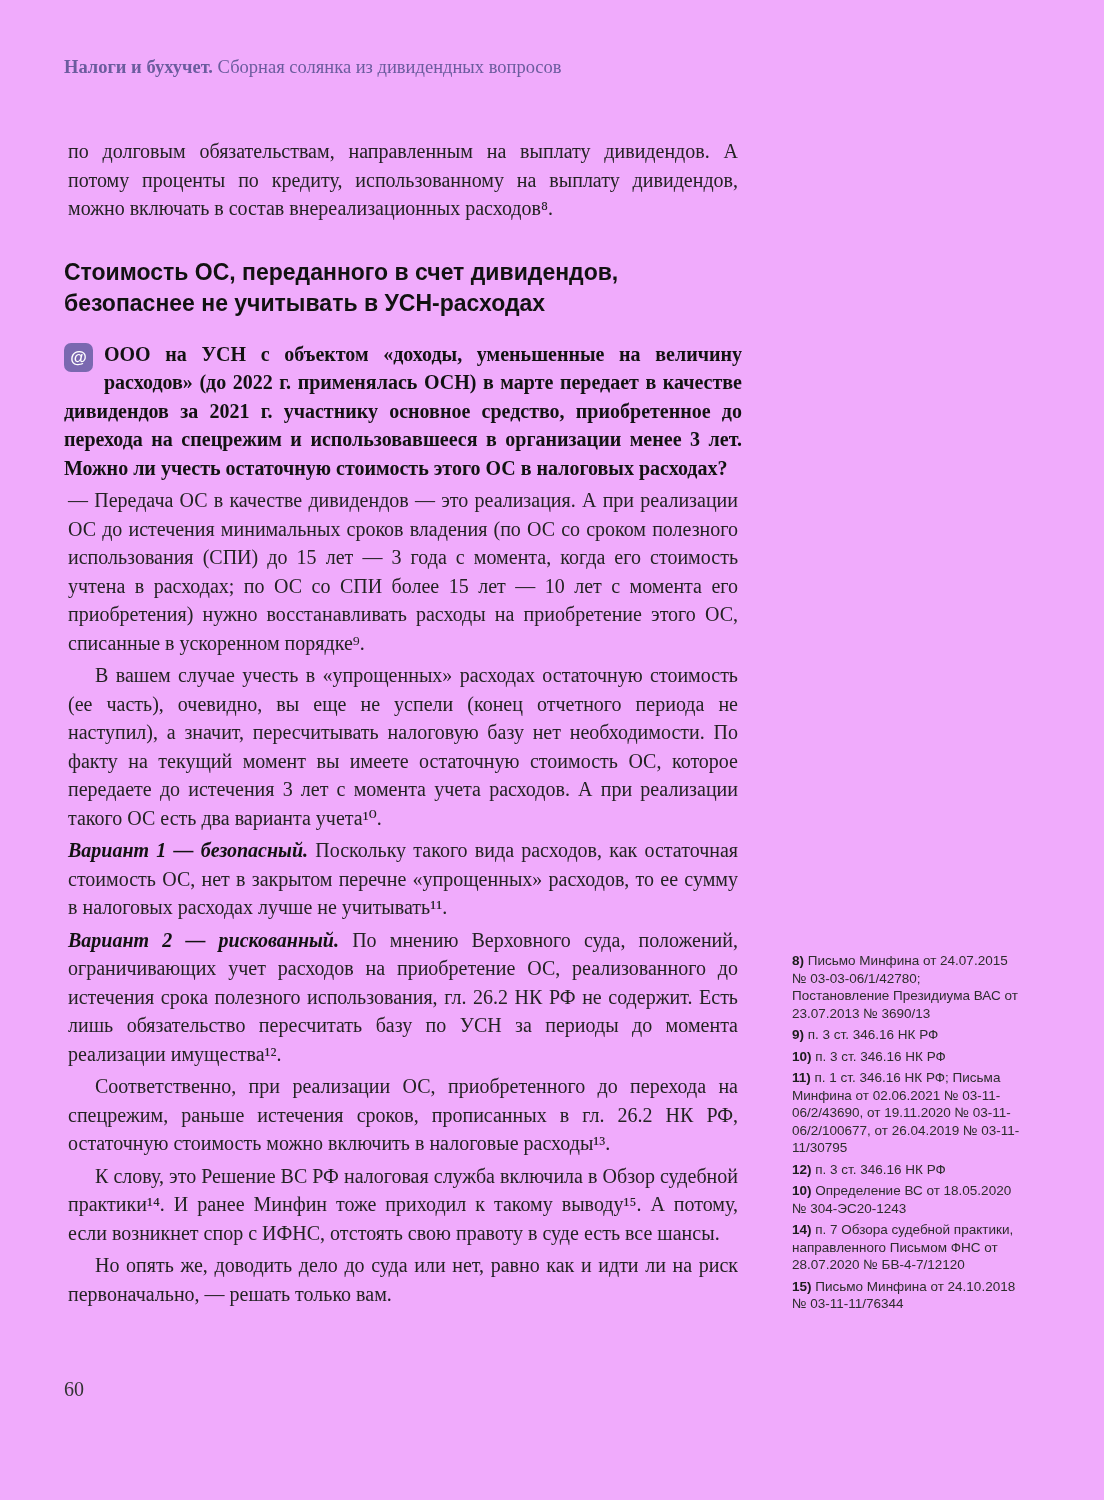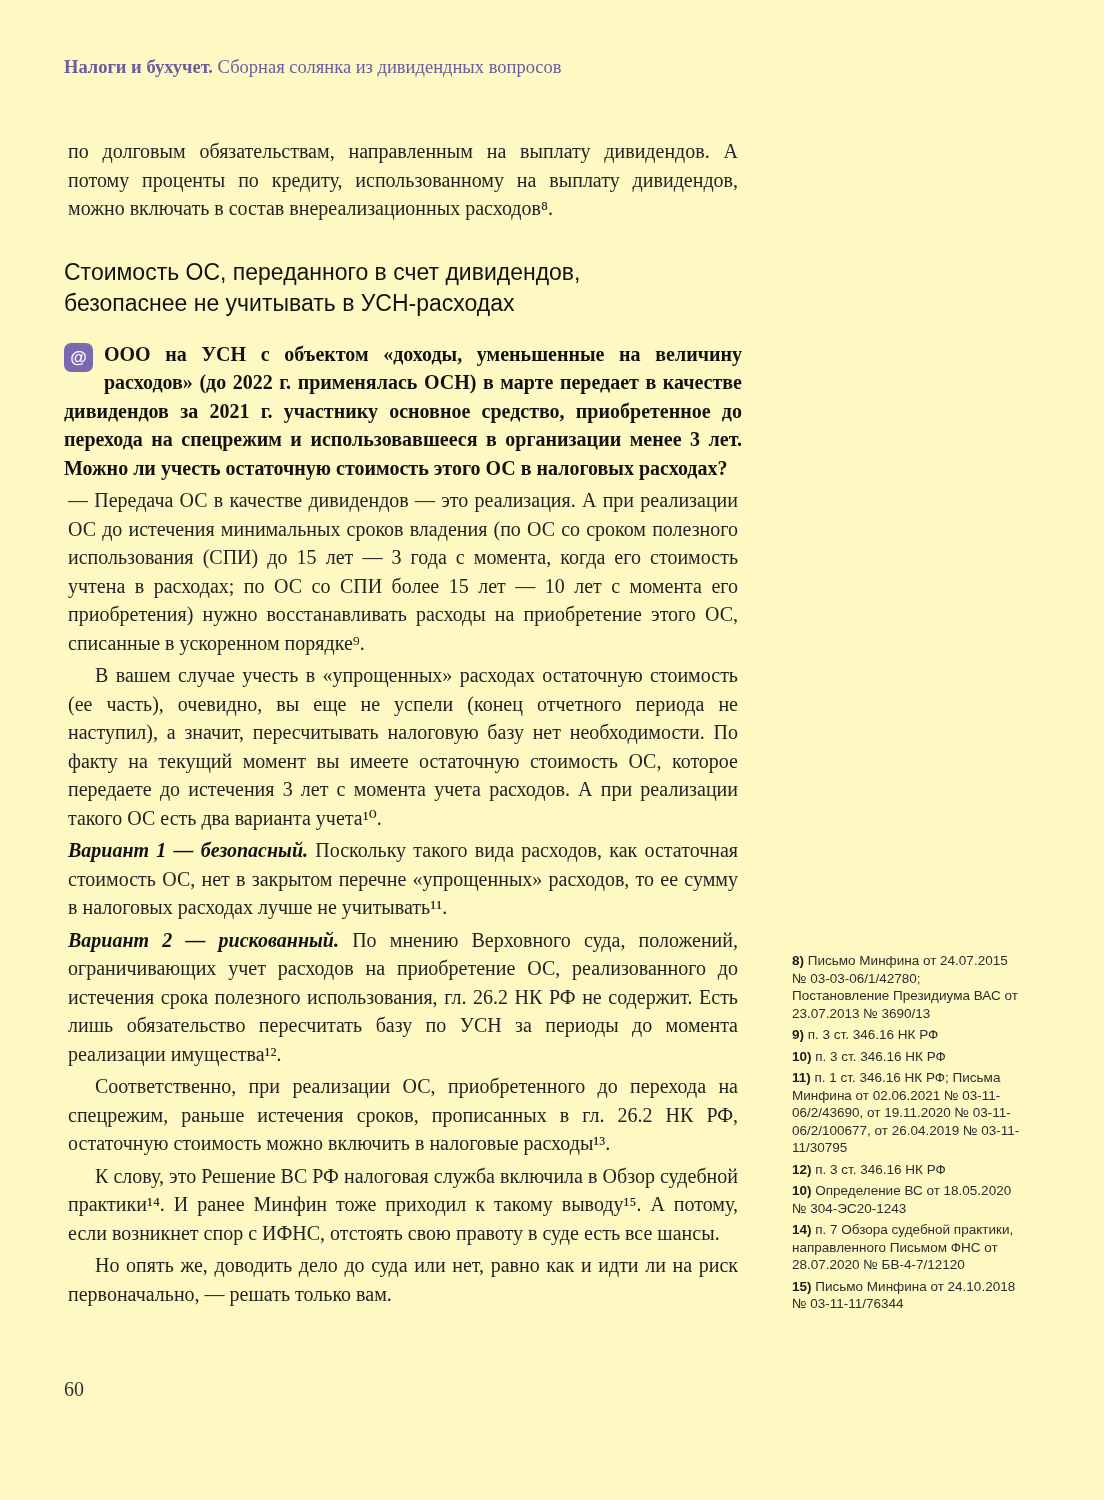--- a/index.html
+++ b/index.html
@@ -1,34 +1,34 @@
 <!DOCTYPE html>
 <html><head>
 <meta charset="utf-8">
 <style>
   *{box-sizing:border-box}
   html,body{margin:0;padding:0}
   body{
     width:1104px;height:1500px;position:relative;background:#ffffff;
     font-family:"Liberation Serif","DejaVu Serif",serif;color:#222222;
   }
-  .page{position:absolute;inset:0;background:#fef9c3;overflow:hidden}
+  .page{position:absolute;inset:0;background:#f0abfc;overflow:hidden}
 
   .running-head{position:absolute;left:64px;top:55px;font-size:18.5px;line-height:24px;white-space:nowrap}
   .rh-bold{font-weight:700;color:#6b5c9e}
   .rh-rest{color:#6b5c9e}
 
   .main-col{position:absolute;left:64px;top:133px;width:678px}
   p.body{margin:4px;font-size:20px;line-height:28.5px;text-align:justify;color:#232323}
   .indent{text-indent:27px}
 
   h2.section-heading{
     margin:34px 0 12px 0;
     font-family:"Liberation Sans","DejaVu Sans",sans-serif;
-    font-size:23px;line-height:31px;font-weight:400;color:#121212;width:92%;
+    font-size:23px;line-height:31px;font-weight:700;color:#121212;width:92%;
   }
 
   .question{
     margin-top:21px;font-weight:700;font-size:20px;line-height:28.5px;
     text-align:justify;color:#121212;
   }
   .at-icon{
     float:left;width:29px;height:29px;margin:3px 11px 0 0;
     background:#7a68b0;color:#ffffff;border-radius:7px;
     font-family:"Liberation Sans","DejaVu Sans",sans-serif;font-weight:700;

